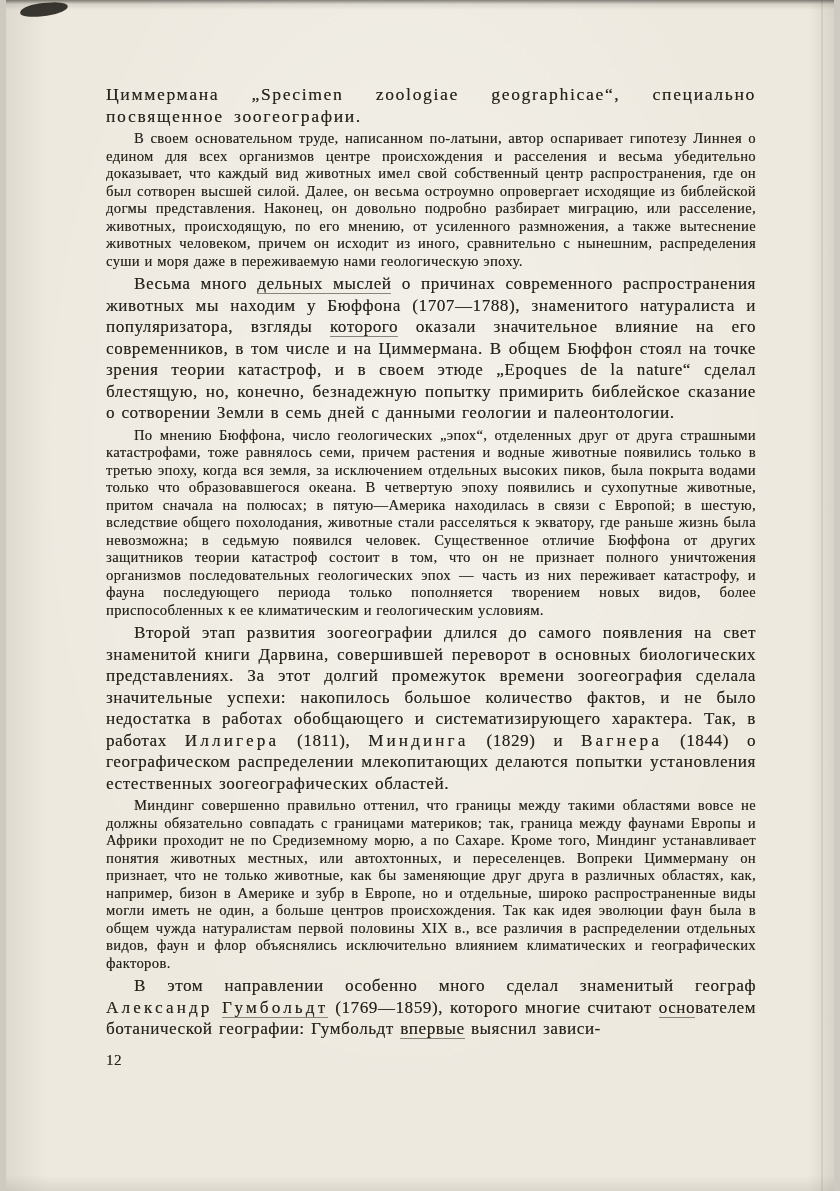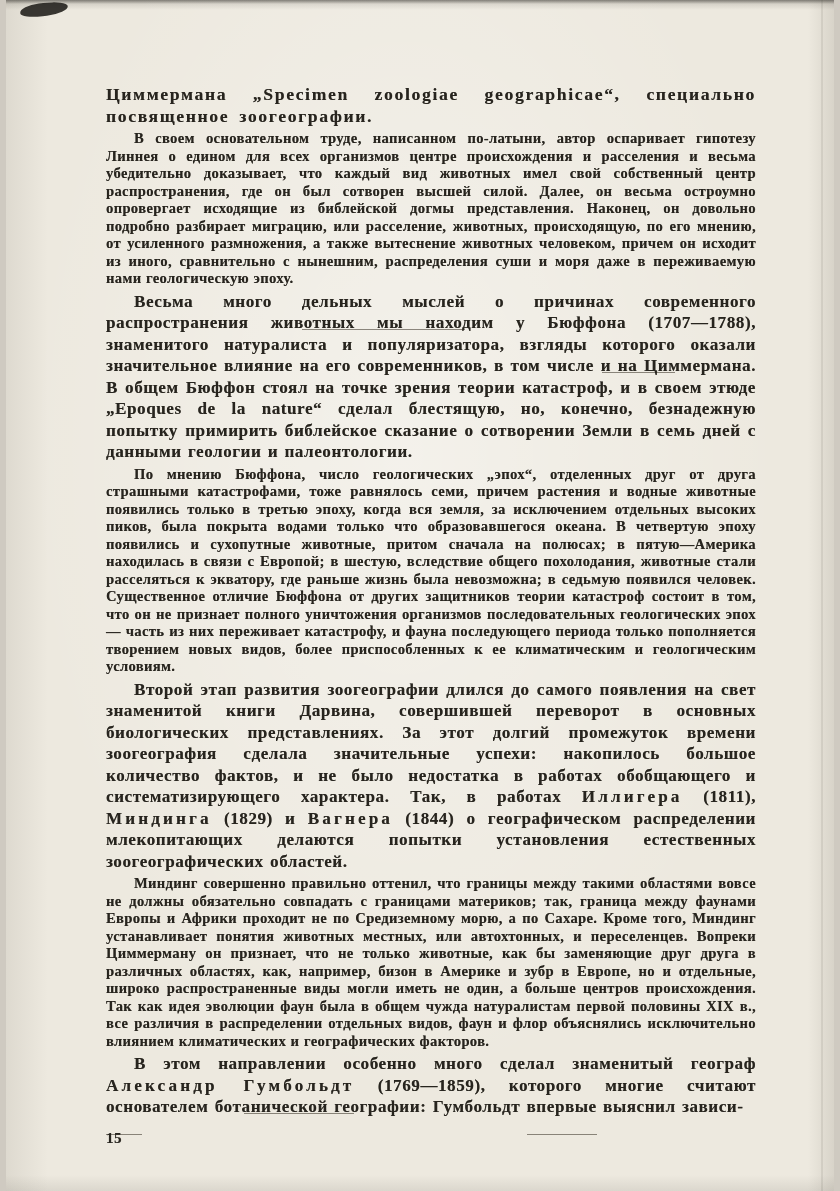--- a/index.html
+++ b/index.html
@@ -12,21 +12,20 @@
     overflow: hidden;
     background-color: #ede9df;
     background-image:
       radial-gradient(ellipse at 48% 38%, rgba(255,255,255,0.38), rgba(255,255,255,0) 62%),
       linear-gradient(to right, rgba(86,80,68,0.10), rgba(0,0,0,0) 42px),
       linear-gradient(to left, rgba(86,80,68,0.14), rgba(0,0,0,0) 26px),
       linear-gradient(to bottom, rgba(58,54,47,0.22), rgba(0,0,0,0) 10px),
       linear-gradient(to top, rgba(58,54,47,0.10), rgba(0,0,0,0) 16px);
     font-family: "Liberation Serif", "DejaVu Serif", serif;
     color: #27241e;
-    font-weight: bold;
   }
 
   
   .edge-top {
     position: absolute; top: 0; left: 0; right: 0; height: 4px;
     background: linear-gradient(to bottom, rgba(40,38,33,0.45), rgba(40,38,33,0));
   }
   .edge-right-line {
     position: absolute; top: 0; right: 11px; width: 2px; height: 100%;
     background: rgba(70,64,54,0.10);
@@ -69,21 +68,21 @@
     letter-spacing: 1.7px;
     word-spacing: 4px;
   }
 
   .seg-spaced,
   .seg-spaced-underline { letter-spacing: 3.2px; }
 
   .seg-underline,
   .seg-spaced-underline {
     border-bottom: 1.5px solid rgba(74,68,57,0.62);
-    padding-bottom: 18px;
+    padding-bottom: 0;
   }
 
   .page-number {
     margin-top: 12px;
     text-align: left;
     font-size: 15px;
     letter-spacing: 0.5px;
     text-shadow: 0.2px 0.2px 0.4px rgba(39,36,30,0.5);
   }
 </style>
@@ -98,15 +97,15 @@
   <div class="text-block">
     <div id="paragraphs-container">
         <p class="para large letterspaced"><span class="seg-normal">Циммермана „Specimen zoologiae geographicae“, специально посвященное зоогеографии.</span></p>
         <p class="para small indent"><span class="seg-normal">В своем основательном труде, написанном по-латыни, автор оспаривает гипотезу Линнея о едином для всех организмов центре происхождения и расселения и весьма убедительно доказывает, что каждый вид животных имел свой собственный центр распространения, где он был сотворен высшей силой. Далее, он весьма остроумно опровергает исходящие из библейской догмы представления. Наконец, он довольно подробно разбирает миграцию, или расселение, животных, происходящую, по его мнению, от усиленного размножения, а также вытеснение животных человеком, причем он исходит из иного, сравнительно с нынешним, распределения суши и моря даже в переживаемую нами геологическую эпоху.</span></p>
         <p class="para large indent"><span class="seg-normal">Весьма много </span><span class="seg-underline">дельных мыслей</span><span class="seg-normal"> о причинах современного распространения животных мы находим у Бюффона (1707—1788), знаменитого натуралиста и популяризатора, взгляды </span><span class="seg-underline">которого</span><span class="seg-normal"> оказали значительное влияние на его современников, в том числе и на Циммермана. В общем Бюффон стоял на точке зрения теории катастроф, и в своем этюде „Epoques de la nature“ сделал блестящую, но, конечно, безнадежную попытку примирить библейское сказание о сотворении Земли в семь дней с данными геологии и палеонтологии.</span></p>
         <p class="para small indent"><span class="seg-normal">По мнению Бюффона, число геологических „эпох“, отделенных друг от друга страшными катастрофами, тоже равнялось семи, причем растения и водные животные появились только в третью эпоху, когда вся земля, за исключением отдельных высоких пиков, была покрыта водами только что образовавшегося океана. В четвертую эпоху появились и сухопутные животные, притом сначала на полюсах; в пятую—Америка находилась в связи с Европой; в шестую, вследствие общего похолодания, животные стали расселяться к экватору, где раньше жизнь была невозможна; в седьмую появился человек. Существенное отличие Бюффона от других защитников теории катастроф состоит в том, что он не признает полного уничтожения организмов последовательных геологических эпох — часть из них переживает катастрофу, и фауна последующего периода только пополняется творением новых видов, более приспособленных к ее климатическим и геологическим условиям.</span></p>
         <p class="para large indent"><span class="seg-normal">Второй этап развития зоогеографии длился до самого появления на свет знаменитой книги Дарвина, совершившей переворот в основных биологических представлениях. За этот долгий промежуток времени зоогеография сделала значительные успехи: накопилось большое количество фактов, и не было недостатка в работах обобщающего и систематизирующего характера. Так, в работах </span><span class="seg-spaced">Иллигера</span><span class="seg-normal"> (1811), </span><span class="seg-spaced">Миндинга</span><span class="seg-normal"> (1829) и </span><span class="seg-spaced">Вагнера</span><span class="seg-normal"> (1844) о географическом распределении млекопитающих делаются попытки установления естественных зоогеографических областей.</span></p>
         <p class="para small indent"><span class="seg-normal">Миндинг совершенно правильно оттенил, что границы между такими областями вовсе не должны обязательно совпадать с границами материков; так, граница между фаунами Европы и Африки проходит не по Средиземному морю, а по Сахаре. Кроме того, Миндинг устанавливает понятия животных местных, или автохтонных, и переселенцев. Вопреки Циммерману он признает, что не только животные, как бы заменяющие друг друга в различных областях, как, например, бизон в Америке и зубр в Европе, но и отдельные, широко распространенные виды могли иметь не один, а больше центров происхождения. Так как идея эволюции фаун была в общем чужда натуралистам первой половины XIX в., все различия в распределении отдельных видов, фаун и флор объяснялись исключительно влиянием климатических и географических факторов.</span></p>
         <p class="para large indent"><span class="seg-normal">В этом направлении особенно много сделал знаменитый географ </span><span class="seg-spaced">Александр </span><span class="seg-spaced-underline">Гумбольдт</span><span class="seg-normal"> (1769—1859), которого многие считают </span><span class="seg-underline">осно</span><span class="seg-normal">вателем ботанической географии: Гумбольдт </span><span class="seg-underline">впервые</span><span class="seg-normal"> выяснил зависи-</span></p>
       </div>
-    <div class="page-number">15</div>
+    <div class="page-number">12</div>
   </div>
 </div>
 
 </body></html>

